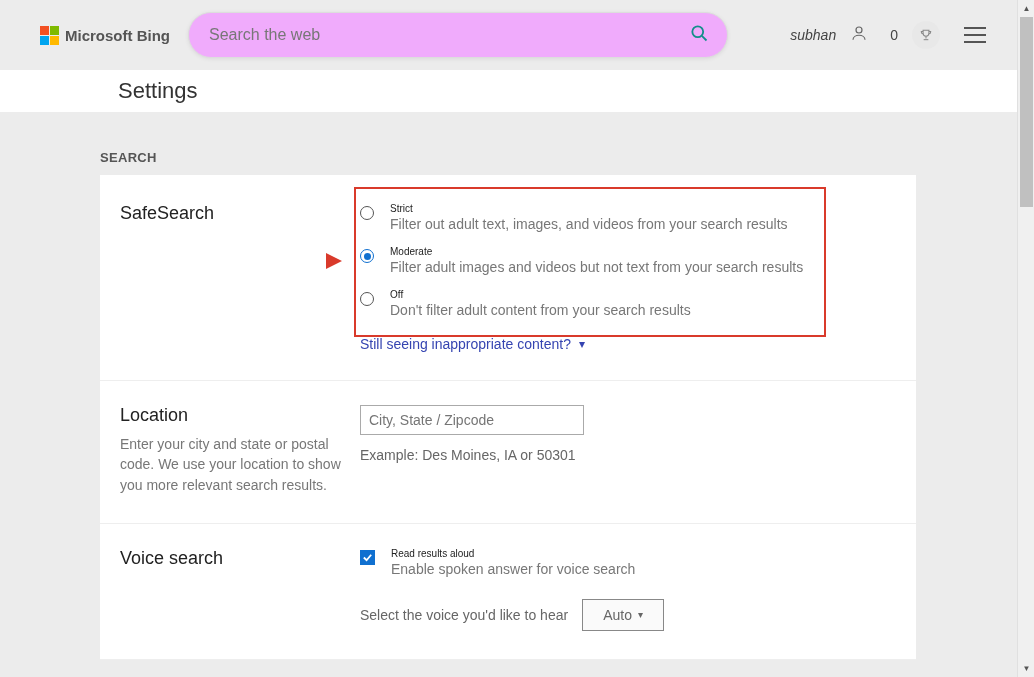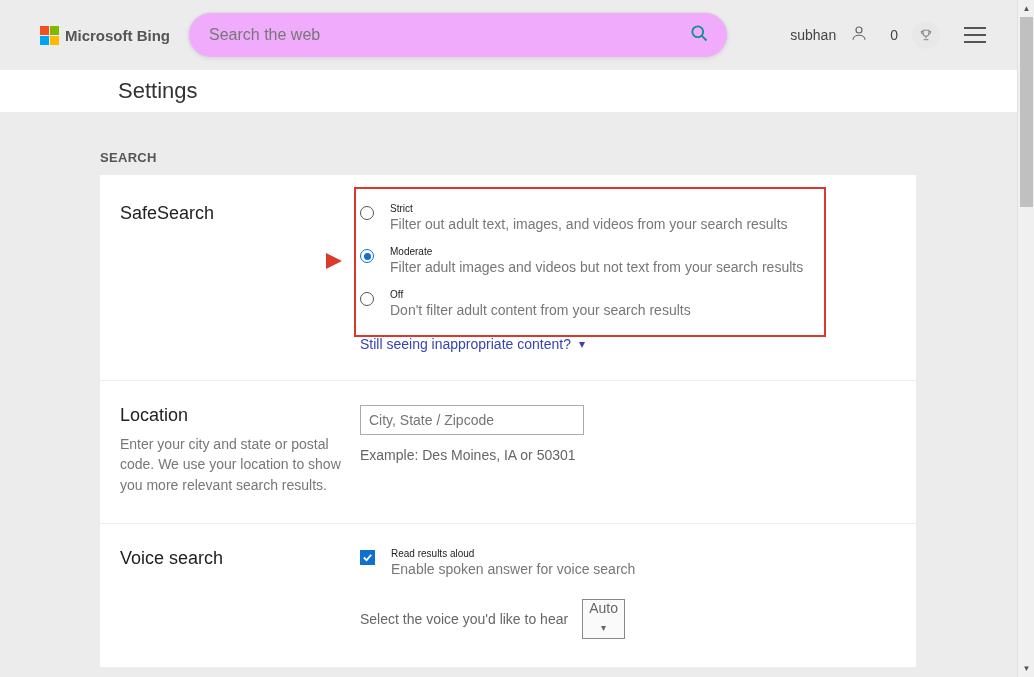--- a/index.html
+++ b/index.html
@@ -81,21 +81,21 @@
     background: transparent;
   }
   .search-pill input::placeholder { color: #777; }
   .search-icon svg { width: 20px; height: 20px; }
   .header-right {
     margin-left: auto;
     display: flex;
     align-items: center;
     gap: 14px;
   }
-  .user-name { font-size: 14px; color: #444; }
+  .user-name { font-size: 14px; color: #444; font-style: italic; }
   .user-icon svg { width: 18px; height: 18px; stroke: #666; }
   .points { font-size: 14px; color: #444; margin-left: 8px; }
   .trophy-badge {
     width: 28px; height: 28px;
     border-radius: 50%;
     background: #e8e8e8;
     display: flex; align-items: center; justify-content: center;
   }
   .trophy-badge svg { width: 14px; height: 14px; }
   .hamburger {
@@ -208,26 +208,25 @@
     display: flex; align-items: center; justify-content: center;
   }
   .checkbox svg { width: 11px; height: 11px; }
   .voice-select-row {
     font-size: 14px; color: #666;
     margin-top: 22px;
     display: flex; align-items: center; gap: 14px;
   }
   .select-box {
     border: 1px solid #888;
-    height: 40px;
-    padding: 0 6px;
+    height: 32px;
+    padding: 0 20px;
     font-size: 14px;
     display: flex; align-items: center; gap: 6px;
     background: #fafafa;
-    flex-direction: column;
   }
   .select-box .caret { font-size: 10px; }
 </style>
 </head>
 <body>
 
 <div class="viewport">
 
   <div class="header">
     <div class="logo">

